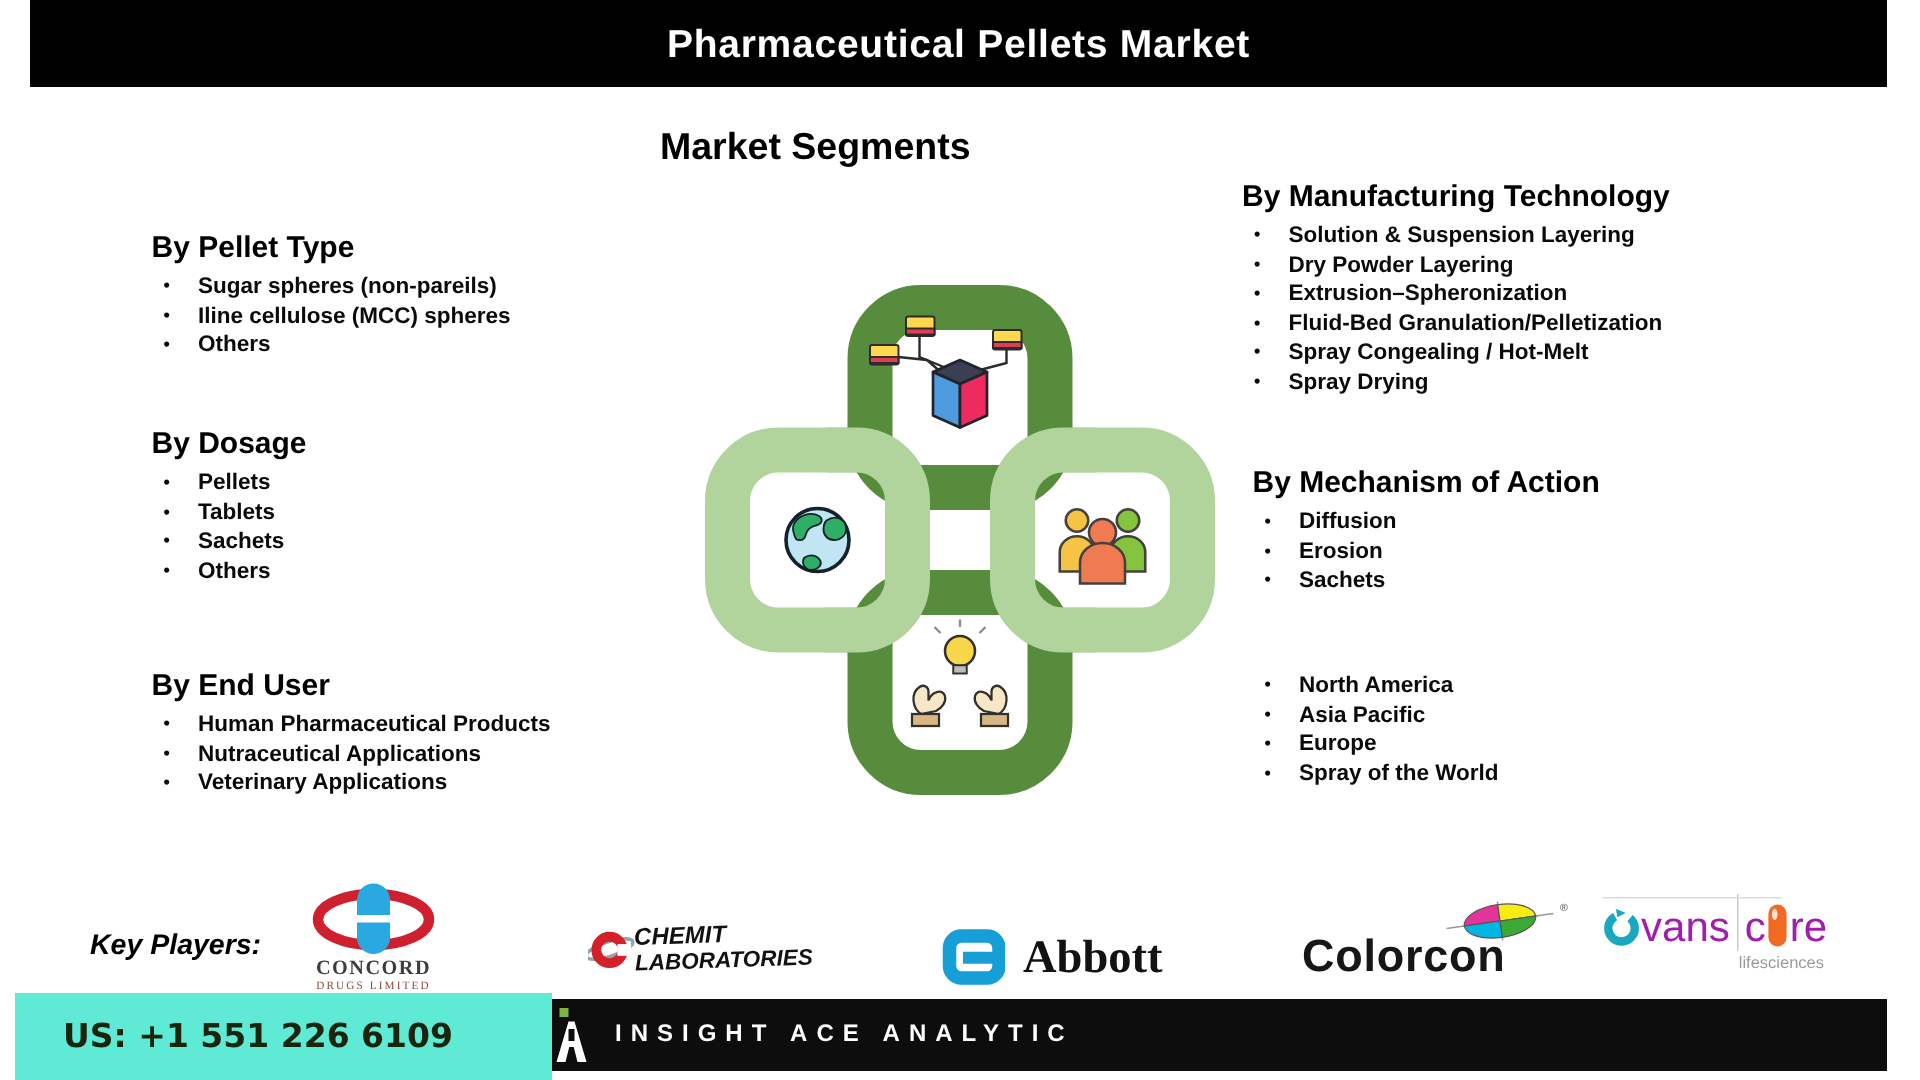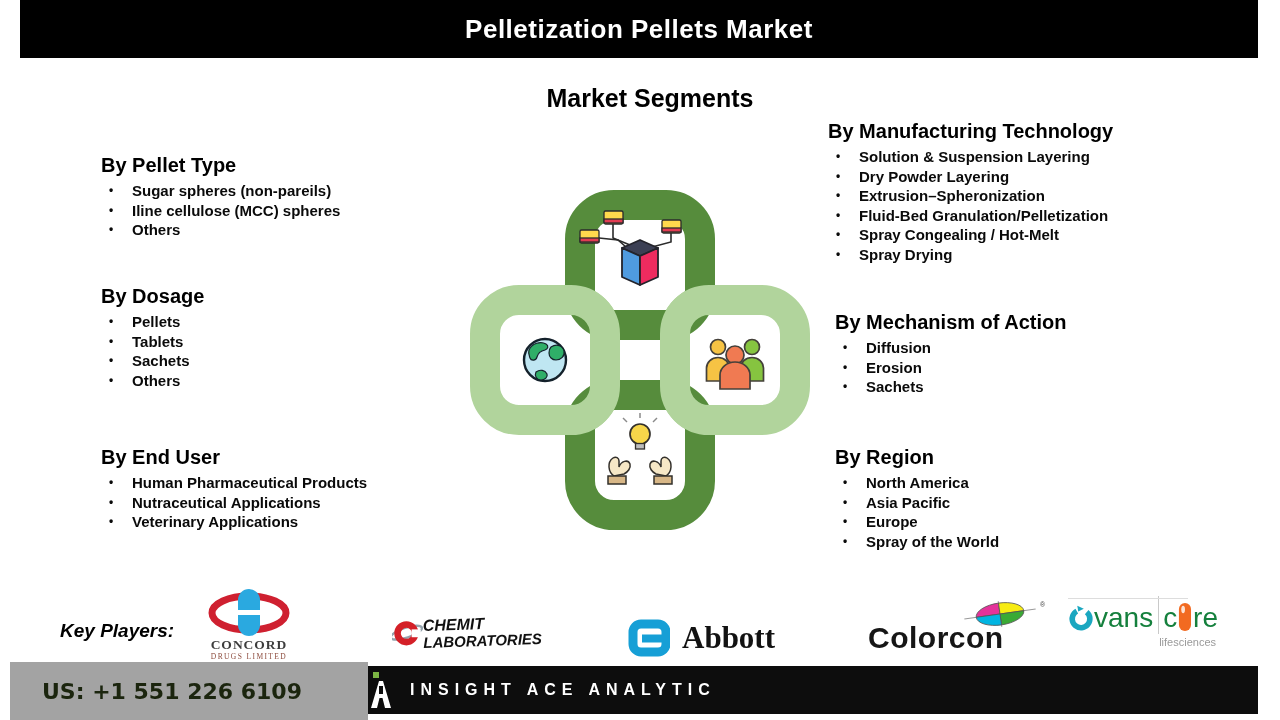--- a/index.html
+++ b/index.html
@@ -4,21 +4,21 @@
 <style>
   html,body{margin:0;padding:0;background:#fff}
   #stage{position:relative;width:1280px;height:720px;background:#fff;overflow:hidden;
          font-family:"Liberation Sans",sans-serif}
 
   
   .titlebar{position:absolute;left:20px;top:0;width:1238px;height:58px;background:#000;
             display:flex;align-items:center;justify-content:center}
   .titlebar .t{font-weight:bold;font-size:26px;color:#fff;letter-spacing:.5px}
 
-  .subtitle{position:absolute;left:440px;top:84px;width:420px;text-align:center;
+  .subtitle{position:absolute;left:440px;top:84px;width:420px;text-align:left;
             font-weight:bold;font-size:25px;color:#000}
 
   
   .seg{position:absolute;width:360px}
   .seg-h{font-weight:bold;font-size:20px;line-height:26px;color:#000}
   .seg-list{list-style:none;margin:3px 0 0;padding:0}
   .seg-list li{position:relative;padding-left:31px;font-weight:bold;font-size:15px;
                line-height:19.5px;color:#0a0a0a}
   .seg-list li::before{content:"•";position:absolute;left:8px;top:0;font-size:12px;color:#0a0a0a}
 
@@ -28,42 +28,42 @@
   
   .kp-label{position:absolute;left:60px;top:620px;font-weight:bold;font-style:italic;
             font-size:19px;color:#000}
   .logo{position:absolute}
   .chemit-txt{transform:rotate(-2deg);font-style:italic;font-weight:bold;color:#111;line-height:1.1}
   .chemit-l1{font-size:16px}
   .chemit-l2{font-size:15px}
   .abbott-word{font-family:"Liberation Serif",serif;font-weight:bold;font-size:31px;color:#121212;
                margin-left:12px}
   .colorcon-word{font-weight:bold;font-size:30px;color:#161616;letter-spacing:.5px}
-  .avs{display:flex;align-items:flex-end;color:#15803d;font-size:28px}
+  .avs{display:flex;align-items:flex-end;color:#a21caf;font-size:28px}
   .avs .vline{width:1px;height:38px;background:#c9c9c9;margin:0 4px 0 5px}
   .avs-tag{position:absolute;right:2px;top:40px;font-size:11px;color:#9a9a9a}
   .avs-guide{position:absolute;left:0;top:2px;width:120px;height:1px;background:#ddd}
 
   
-  .foot-green{position:absolute;left:10px;top:662px;width:358px;height:58px;background:#a3a3a3;
+  .foot-green{position:absolute;left:10px;top:662px;width:358px;height:58px;background:#5eead4;
               display:flex;align-items:center}
   .foot-green .ph{margin-left:32px;font-family:"DejaVu Sans",sans-serif;font-weight:bold;
                   font-size:22px;color:#1b250e}
   .foot-black{position:absolute;left:368px;top:666px;width:890px;height:48px;background:#0d0d0d;
               display:flex;align-items:center;padding-right:0;box-sizing:border-box}
   .brand-logo{margin-right:16px}
   .brand-txt{font-weight:bold;font-size:16px;color:#fff;letter-spacing:6px;margin-right:14px}
 </style>
 </head>
 <body>
 
 <div id="stage">
 
   <div class="titlebar">
-    <span class="t">Pelletization Pellets Market</span>
+    <span class="t">Pharmaceutical Pellets Market</span>
   </div>
 
   <div class="subtitle">Market Segments</div>
 
   <div class="seg" style="left:101px;top:152px">
     <div class="seg-h">By Pellet Type</div>
     <ul class="seg-list">
         <li>Sugar spheres (non-pareils)</li>
         <li>Iline cellulose (MCC) spheres</li>
         <li>Others</li>
@@ -100,21 +100,20 @@
   </div>
   <div class="seg" style="left:835px;top:309px">
     <div class="seg-h">By Mechanism of Action</div>
     <ul class="seg-list">
         <li>Diffusion</li>
         <li>Erosion</li>
         <li>Sachets</li>
       </ul>
   </div>
   <div class="seg" style="left:835px;top:444px">
-    <div class="seg-h">By Region</div>
     <ul class="seg-list">
         <li>North America</li>
         <li>Asia Pacific</li>
         <li>Europe</li>
         <li>Spray of the World</li>
       </ul>
   </div>
 
   <svg class="chain" width="348" height="350" viewBox="0 0 348 350">
 

